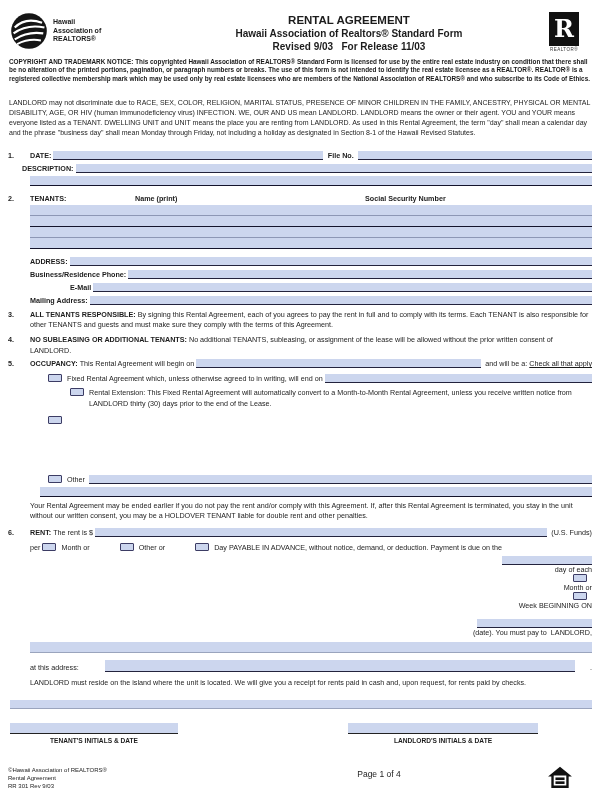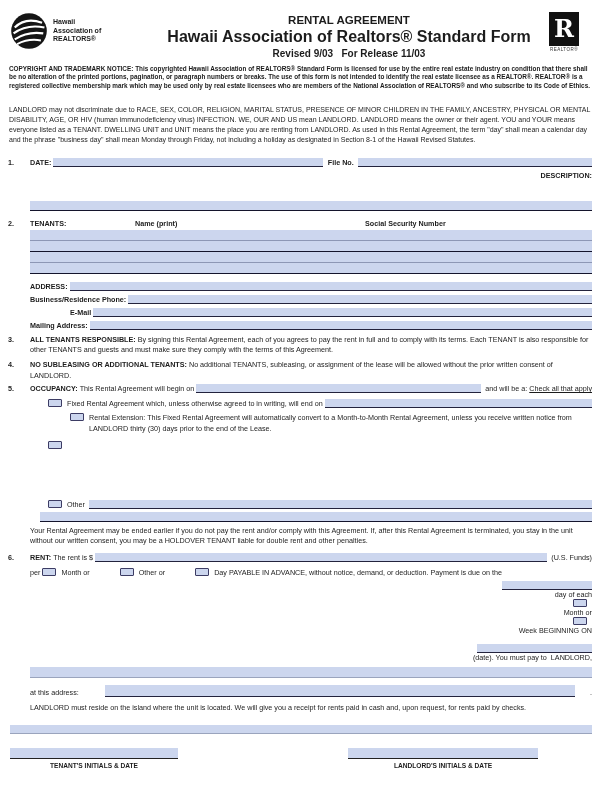--- a/index.html
+++ b/index.html
@@ -6,21 +6,21 @@
   body { background:#ffffff; font-family:"Liberation Sans", sans-serif; color:#1c1c1c; }
   .page { width:600px; height:788px; background:#fff; overflow:hidden; position:relative; }
 
   
   .header { display:flex; align-items:flex-start; margin:12px 10px 2px 10px; }
   .logo-left { display:flex; align-items:center; width:150px; }
   .logo-emblem { width:38px; height:38px; flex:0 0 auto; }
   .logo-text { font-size:7px; font-weight:bold; line-height:1.25; margin-left:5px; }
   .title-block { flex:1; text-align:center; padding-top:2px; }
   .title-main { font-size:11.5px; font-weight:bold; }
-  .title-sub { font-size:16px; font-weight:bold; margin-top:2px; }
+  .title-sub { font-size:10px; font-weight:bold; margin-top:2px; }
   .title-rev { font-size:10px; font-weight:bold; margin-top:2px; white-space:pre; }
   .logo-right { width:52px; text-align:center; }
   .r-box { width:30px; height:34px; background:#111; color:#fff; margin:0 auto;
            font-family:"DejaVu Serif", serif; font-weight:bold; font-size:24px; line-height:34px; }
   .r-caption { font-size:4.5px; letter-spacing:0.5px; margin-top:1px; color:#333; }
 
   .copyright { font-size:6.4px; font-weight:bold; line-height:1.32; margin:6px 9px 0 9px; color:#1a1a1a; }
   .intro { font-size:7px; line-height:1.4; margin:15px 9px 0 9px; }
 
   
@@ -104,21 +104,21 @@
   <p class="intro">LANDLORD may not discriminate due to RACE, SEX, COLOR, RELIGION, MARITAL STATUS, PRESENCE OF MINOR CHILDREN IN THE FAMILY, ANCESTRY, PHYSICAL OR MENTAL DISABILITY, AGE, OR HIV (human immunodeficiency virus) INFECTION. WE, OUR AND US mean LANDLORD. LANDLORD means the owner or their agent. YOU and YOUR means everyone listed as a TENANT. DWELLING UNIT and UNIT means the place you are renting from LANDLORD. As used in this Rental Agreement, the term "day" shall mean a calendar day and the phrase "business day" shall mean Monday through Friday, not including a holiday as designated in Section 8-1 of the Hawaii Revised Statutes.</p>
 
   <div class="row" style="margin-top:13px;">
     <span class="num">1.</span>
     <span class="b">DATE:</span>
       <span class="t"> </span>
     <span class="fld" style="flex:1.15;"></span>
     <span class="b" style="margin-left:5px;margin-right:4px;">File No.</span>
     <span class="fld"></span>
   </div>
-  <div class="row mt4" style="margin-left:22px;flex-direction:column;">
+  <div class="row mt4" style="margin-left:22px;">
     <span class="b">DESCRIPTION:</span>
       <span class="t"> </span>
     <span class="fld"></span>
   </div>
   <div class="fullbar"></div>
 
   <div class="tenant-head">
     <span class="num">2.</span>
     <span style="width:105px;">TENANTS:</span>
     <span style="width:230px;">Name (print)</span>

